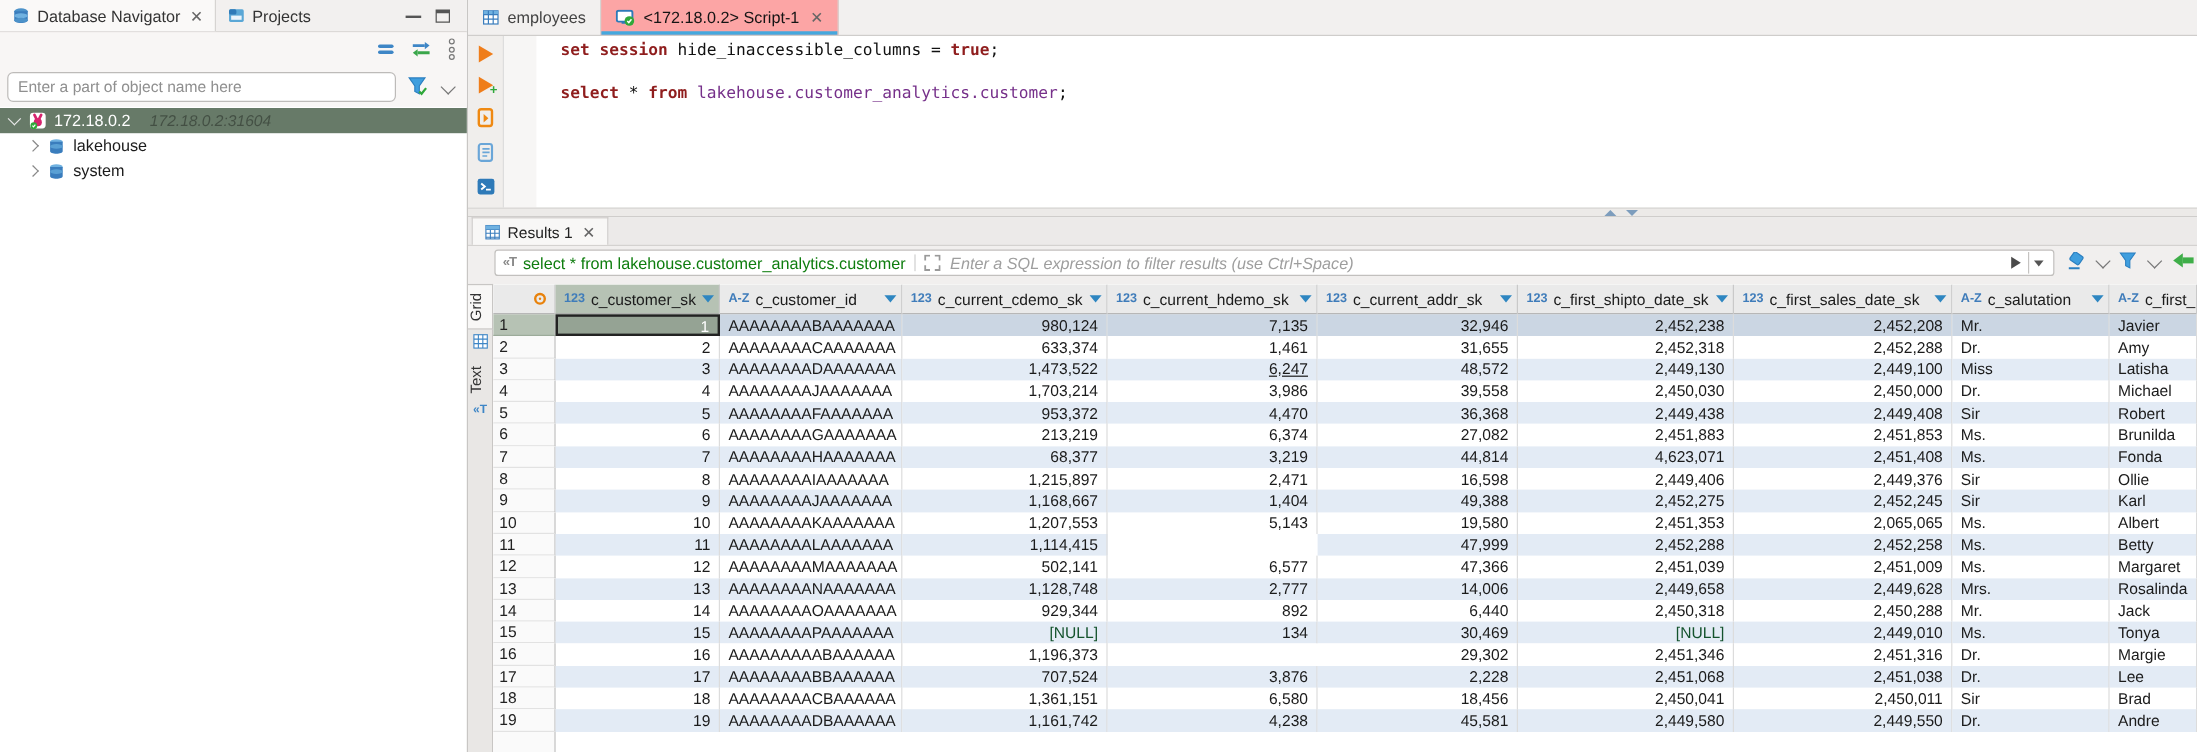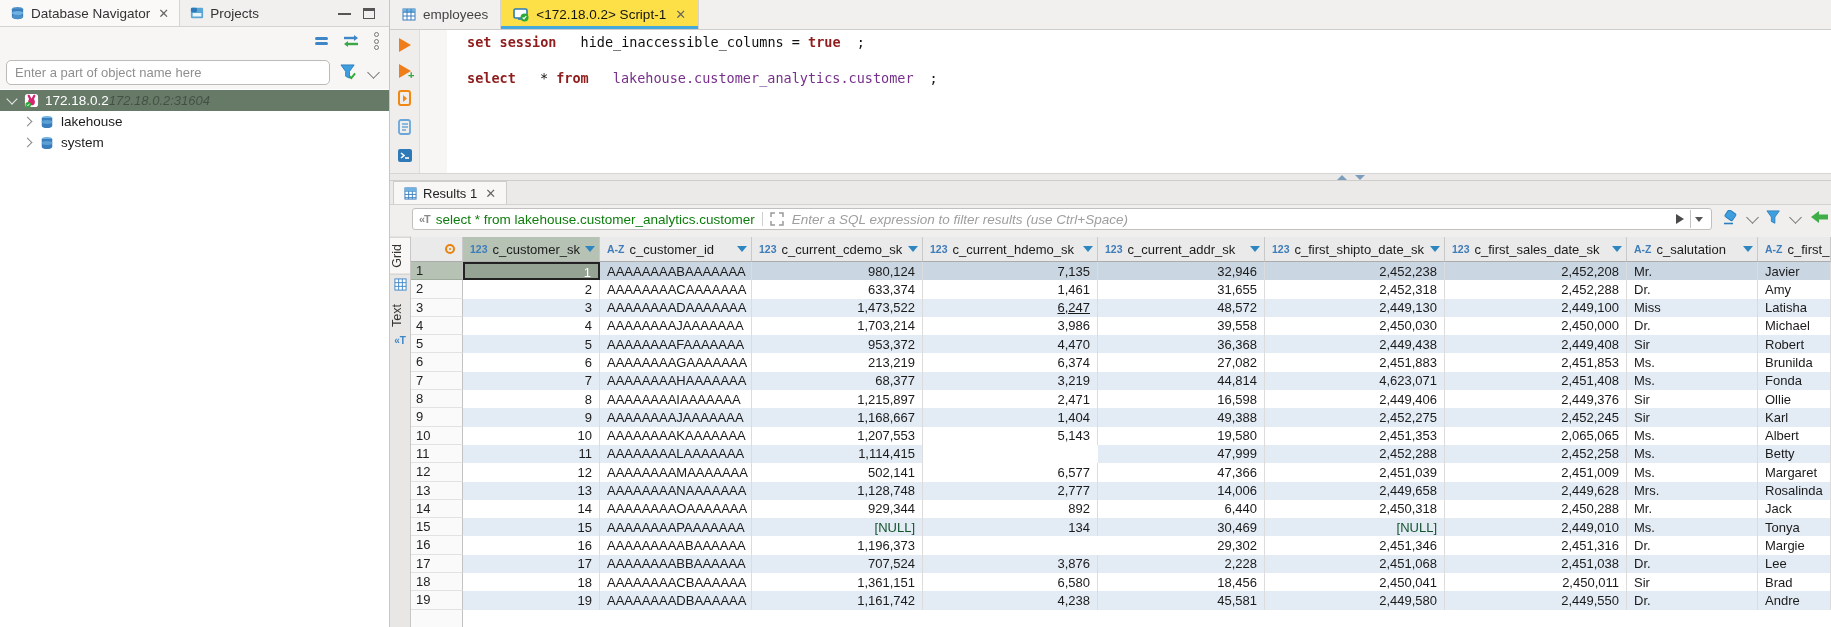--- a/index.html
+++ b/index.html
@@ -25,35 +25,35 @@
   .bars-icon span { display:block; width:13px; height:3px; background:#3e86c6; border-radius:2px; margin:2px 0; }
   .kebab span { display:block; width:5px; height:5px; border:1.2px solid #777; border-radius:50%; margin:1.5px auto; }
 
   .search-row { left:0; top:55px; width:100%; height:34px; background:#f8f6f5; display:flex; align-items:center; }
   .search-input { margin-left:6px; width:324px; height:25px; border:1px solid #bdbbb9; border-radius:5px; background:#fff; font-size:13px; color:#8f8f8f; padding:0 8px; display:flex; align-items:center; font-family:"Liberation Sans",sans-serif; }
   .chev { width:9px; height:9px; border-right:1.6px solid #777; border-bottom:1.6px solid #777; transform:rotate(45deg); display:inline-block; }
 
   .tree { left:0; top:90px; width:100%; }
   .tree-row { height:21px; display:flex; align-items:center; font-size:13.5px; }
   .tree-row.selected { background:#677a68; color:#fff; }
-  .tree-detail { font-style:italic; color:rgba(0,0,0,0.35); margin-left:0; font-size:13px; }
+  .tree-detail { font-style:italic; color:rgba(0,0,0,0.35); margin-left:16px; font-size:13px; }
   .tw-open { width:8px; height:8px; border-right:1.5px solid #e8e8e8; border-bottom:1.5px solid #e8e8e8; transform:rotate(45deg); margin:0 8px 3px 8px; }
   .tw-closed { width:7px; height:7px; border-right:1.5px solid #888; border-top:1.5px solid #888; transform:rotate(45deg); margin:0 9px 0 24px; }
 
   
   #editor { left:390px; top:0; width:1441px; height:173px; background:#fff; }
   .ed-tabbar { left:0; top:0; width:100%; height:30px; background:#f2f0ef; border-bottom:1px solid #cfcdcb; display:flex; }
   .etab { display:flex; align-items:center; gap:7px; padding:0 12px; font-size:13.5px; color:#444; }
-  .etab.active { background:#fde047; color:#141414; border-right:1px solid #d6d4d2; border-left:1px solid #d6d4d2; box-shadow:inset 0 -3px 0 #45a8dd; }
+  .etab.active { background:#fca5a5; color:#141414; border-right:1px solid #d6d4d2; border-left:1px solid #d6d4d2; box-shadow:inset 0 -3px 0 #45a8dd; }
   .ed-strip { left:0; top:30px; width:30px; height:143px; background:#f0eeec; border-right:1px solid #ddd; display:flex; flex-direction:column; align-items:center; padding-top:8px; gap:12px; }
   .tri-orange { width:0; height:0; border-left:12px solid #ef7d1a; border-top:7px solid transparent; border-bottom:7px solid transparent; }
   .ed-gutter { left:30px; top:30px; width:27px; height:143px; background:#f7f6f5; }
   .code { left:77px; top:33px; font-family:"DejaVu Sans Mono","Liberation Mono",monospace; font-size:13.5px; line-height:18px; white-space:pre; }
   .tok-kw { color:#8f1d1d; font-weight:bold; }
-  .tok-plain { color:#111;margin-left:16px; }
+  .tok-plain { color:#111; }
   .tok-table { color:#76308a; }
 
   
   #splitter { left:390px; top:173px; width:1441px; height:8px; background:#eceae8; border-top:1px solid #d8d6d4; border-bottom:1px solid #cfcdcb; }
   .sash { position:absolute; top:1px; width:0; height:0; border-left:5px solid transparent; border-right:5px solid transparent; }
 
   
   #results { left:390px; top:181px; width:1441px; height:446px; background:#f1efee; }
   .res-tabbar { left:0; top:0; width:100%; height:24px; background:#eceae9; border-bottom:1px solid #d4d2d0; display:flex; }
   .rtab { display:flex; align-items:center; gap:6px; padding:0 10px; font-size:13px; color:#222; background:#f8f7f6; border:1px solid #cfcdcb; border-bottom:none; }

